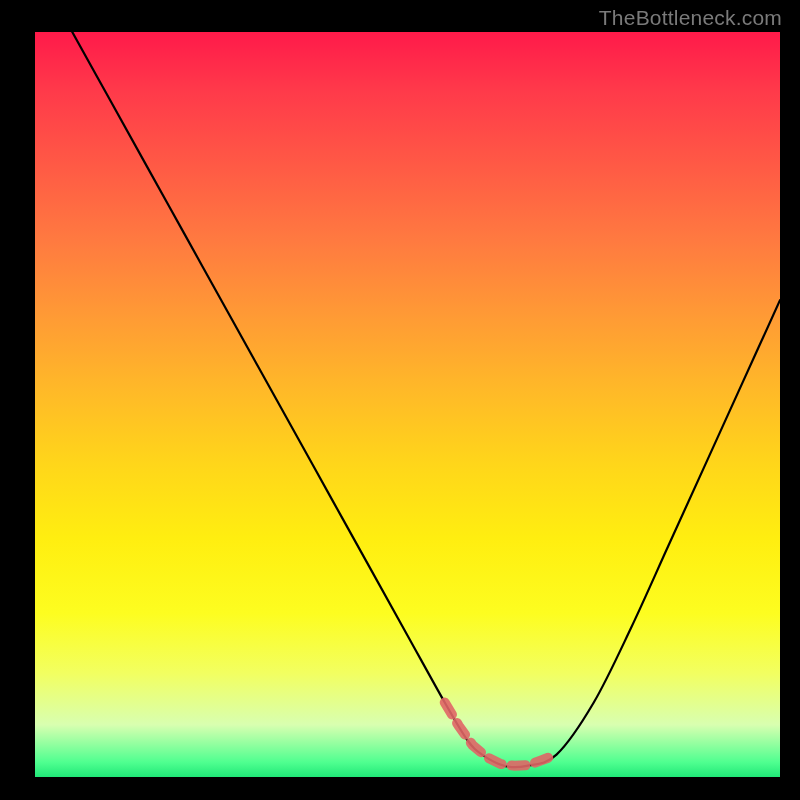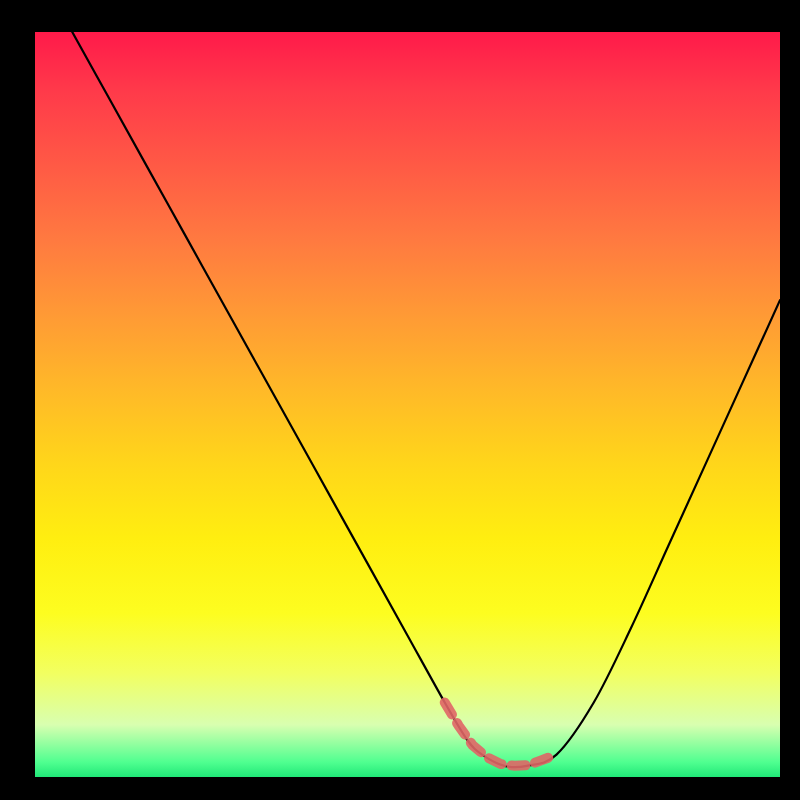--- a/index.html
+++ b/index.html
@@ -58,20 +58,21 @@
     position: absolute;
     left: 0; top: 0;
     width: 745px;
     height: 745px;
   }
 </style>
 </head>
 <body>
 <div class="frame">
 
+  <div class="watermark">TheBottleneck.com</div>
 
   <div class="plot">
     <div class="gradient"></div>
     <svg class="curve" viewBox="0 0 745 745" preserveAspectRatio="none">
       <path id="curvePath" fill="none" stroke="#000000" stroke-width="2.2" stroke-linecap="round" d="M 37.25 0 C 43.458333333333336 11.174999999999997, 62.083333333333336 44.699999999999974, 74.5 67.04999999999998 C 86.91666666666667 89.39999999999999, 99.33333333333333 111.75000000000001, 111.75 134.10000000000002 C 124.16666666666667 156.45000000000002, 136.58333333333334 178.8, 149 201.15 C 161.41666666666666 223.5, 173.83333333333334 245.85, 186.25 268.2 C 198.66666666666666 290.54999999999995, 211.08333333333334 312.8999999999999, 223.5 335.24999999999994 C 235.91666666666666 357.59999999999997, 248.33333333333334 379.95, 260.75 402.3 C 273.1666666666667 424.65000000000003, 285.5833333333333 447, 298 469.35 C 310.4166666666667 491.70000000000005, 322.8333333333333 514.05, 335.25 536.4 C 347.6666666666667 558.75, 360.0833333333333 581.1, 372.5 603.45 C 384.9166666666667 625.8000000000001, 399.8166666666667 653.1166666666667, 409.75000000000006 670.5 C 419.6833333333334 687.8833333333333, 425.89166666666665 699.0583333333334, 432.09999999999997 707.75 C 438.3083333333333 716.4416666666666, 440.79166666666663 718.3041666666667, 447 722.65 C 453.20833333333337 726.9958333333333, 461.90000000000003 731.9625000000001, 469.35 733.825 C 476.8 735.6875, 483.0083333333334 735.6875, 491.70000000000005 733.825 C 500.3916666666667 731.9625000000001, 510.325 733.2041666666667, 521.5 722.65 C 532.675 712.0958333333333, 546.3333333333334 691.6083333333333, 558.75 670.5 C 571.1666666666666 649.3916666666667, 583.5833333333334 622.075, 596 596 C 608.4166666666666 569.925, 620.8333333333334 541.3666666666666, 633.25 514.05 C 645.6666666666666 486.7333333333333, 658.0833333333334 459.41666666666674, 670.5 432.1000000000001 C 682.9166666666666 404.7833333333334, 695.3333333333334 377.46666666666664, 707.75 350.15 C 720.1666666666666 322.8333333333333, 738.7916666666666 281.85833333333335, 745 268.2"></path>
       <path id="bandPath" fill="none" stroke-linecap="round" d="M 409.75000000000006 670.5 L 423.71875 693.78125 L 437.6875 713.3375 L 451.65624999999994 724.978125 L 465.625 731.9625 L 479.59375000000006 733.825 L 493.5625 733.1265625 L 507.53125 727.88828125 L 521.5 722.65" stroke="#e06666" stroke-width="10" stroke-dasharray="14 10" opacity="0.9"></path>
     </svg>
   </div>
 
 </div>

